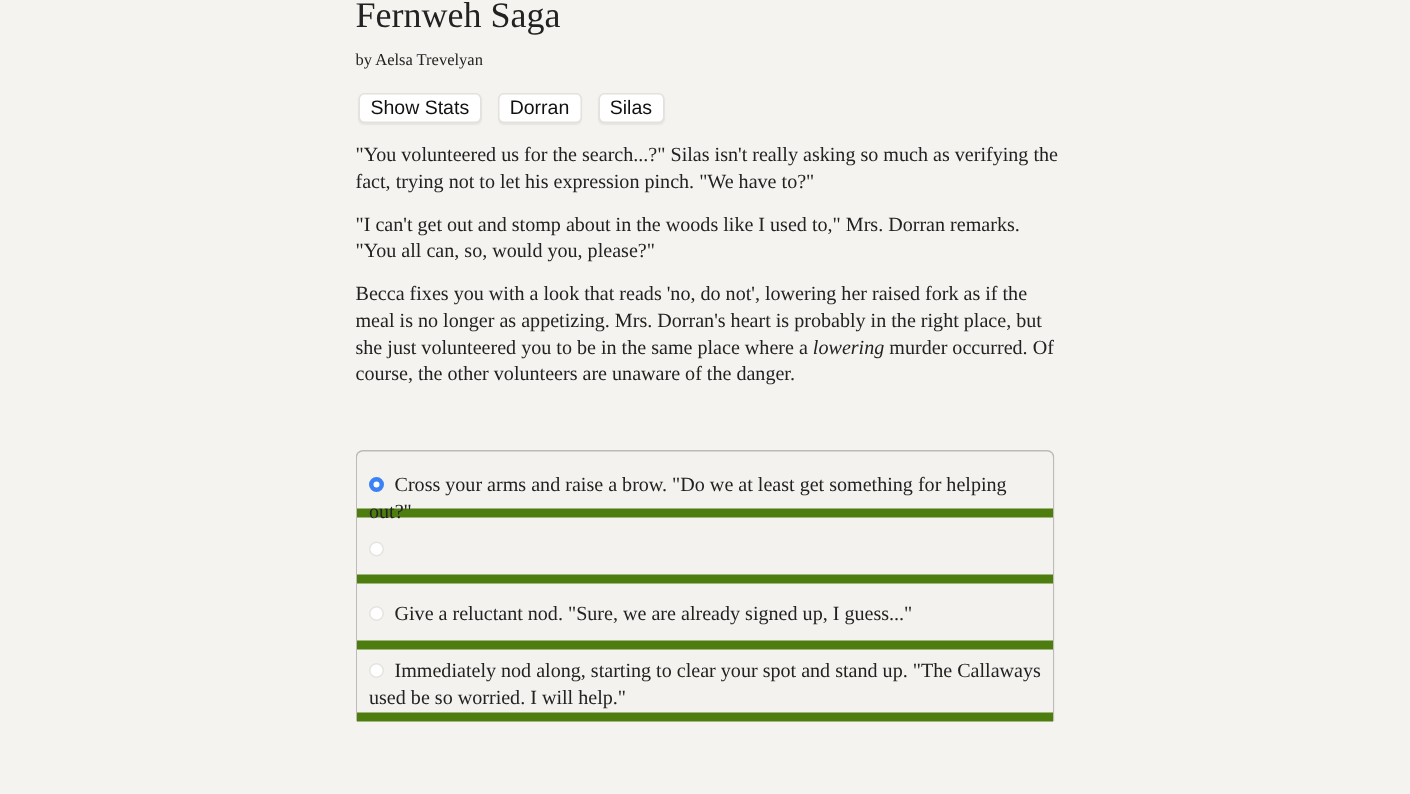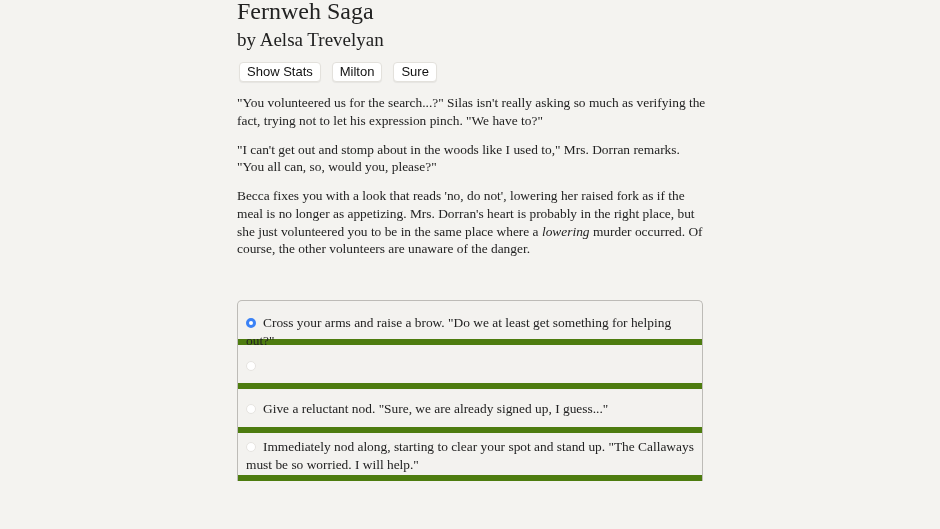--- a/index.html
+++ b/index.html
@@ -29,21 +29,21 @@
       top: 0;
       left: 0;
       white-space: nowrap;
       font-weight: normal;
       color: #222;
     }
     .author {
       position: absolute;
       top: 31px;
       left: 0;
-      font-size: 19px;
+      font-size: 11px;
       line-height: 18px;
       white-space: nowrap;
       color: #222;
     }
     .buttons {
       position: absolute;
       top: 62px;
       left: 2px;
       display: flex;
       gap: 11px;
@@ -116,37 +116,37 @@
   </style>
 </head>
 <body>
 
 <div class="page">
   <h1 class="title">Fernweh Saga</h1>
   <div class="author">by Aelsa Trevelyan</div>
 
   <div class="buttons">
     <button class="btn">Show Stats</button>
-    <button class="btn">Milton</button>
-    <button class="btn">Sure</button>
+    <button class="btn">Dorran</button>
+    <button class="btn">Silas</button>
   </div>
 
   <div class="story">
     <p>"You volunteered us for the search...?" Silas isn't really asking so much as verifying the fact, trying not to let his expression pinch. "We have to?"</p>
     <p>"I can't get out and stomp about in the woods like I used to," Mrs. Dorran remarks. "You all can, so, would you, please?"</p>
     <p><span>Becca fixes you with a look that reads 'no, do not', lowering her raised fork as if the meal is no longer as appetizing. Mrs. Dorran's heart is probably in the right place, but she just volunteered you to be in the same place where a </span><em>lowering</em><span> murder occurred. Of course, the other volunteers are unaware of the danger.</span></p>
   </div>
 
   <div class="choices">
     <div class="choice c0">
       <span class="radio selected"></span><span>Cross your arms and raise a brow. "Do we at least get something for helping out?"</span>
     </div>
     <div class="choice c1">
       <span class="radio"></span>
     </div>
     <div class="choice c3">
       <span class="radio"></span><span>Give a reluctant nod. "Sure, we are already signed up, I guess..."</span>
     </div>
     <div class="choice c4">
-      <span class="radio"></span><span>Immediately nod along, starting to clear your spot and stand up. "The Callaways must be so worried. I will help."</span>
+      <span class="radio"></span><span>Immediately nod along, starting to clear your spot and stand up. "The Callaways used be so worried. I will help."</span>
     </div>
   </div>
 </div>
 
 </body></html>

